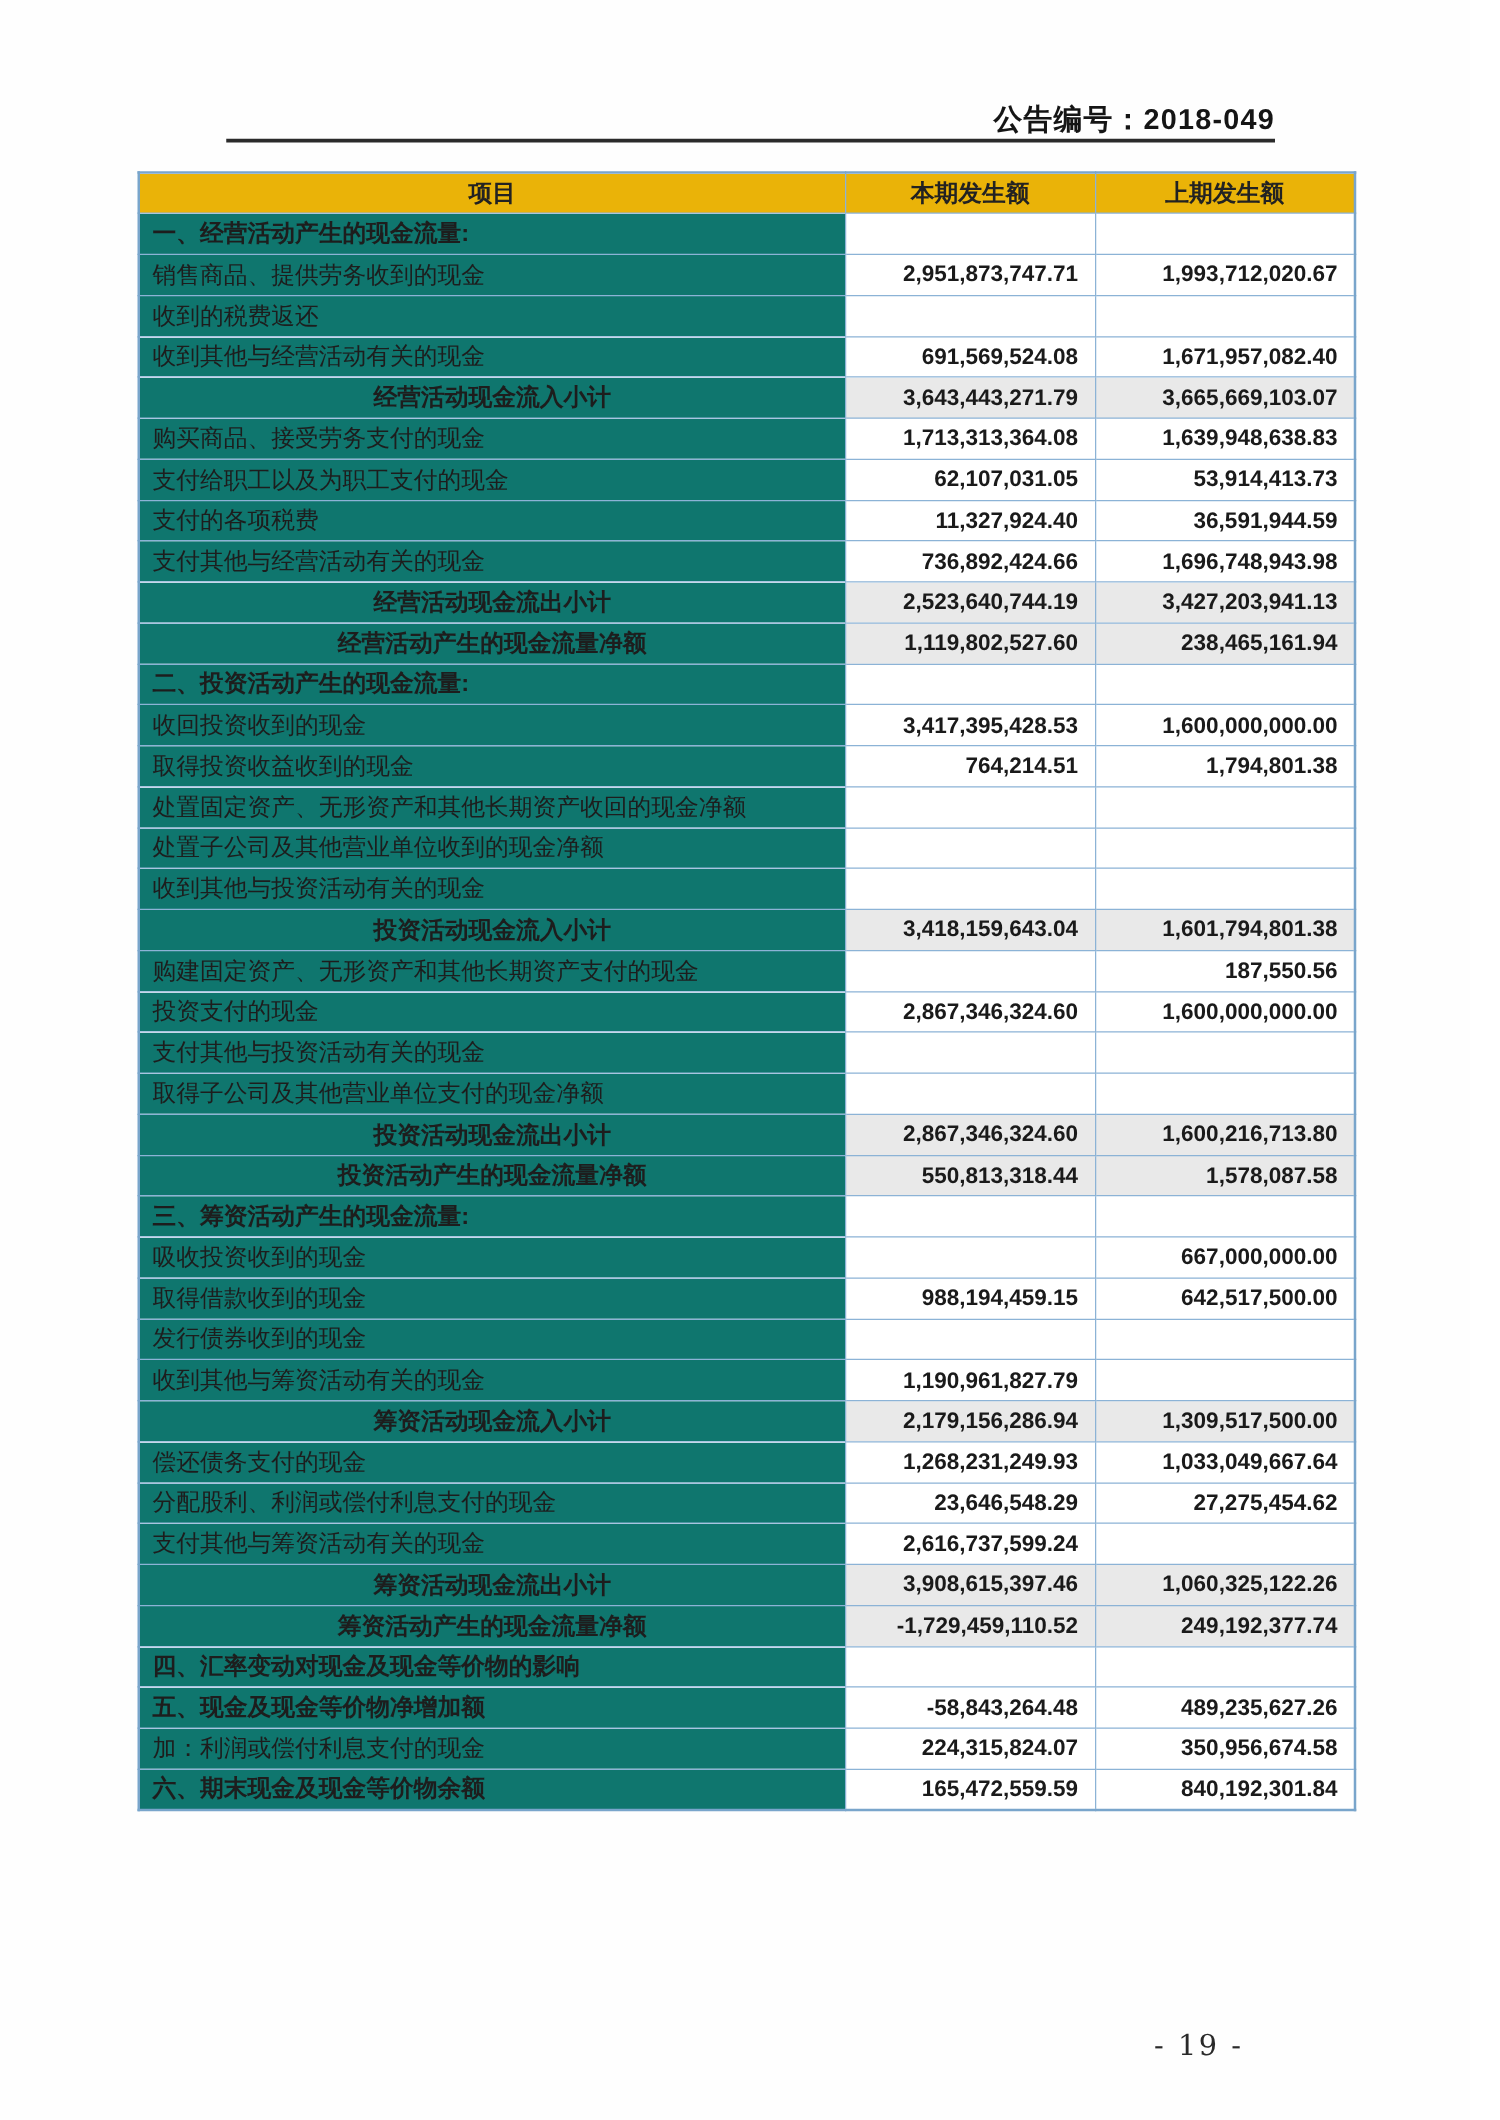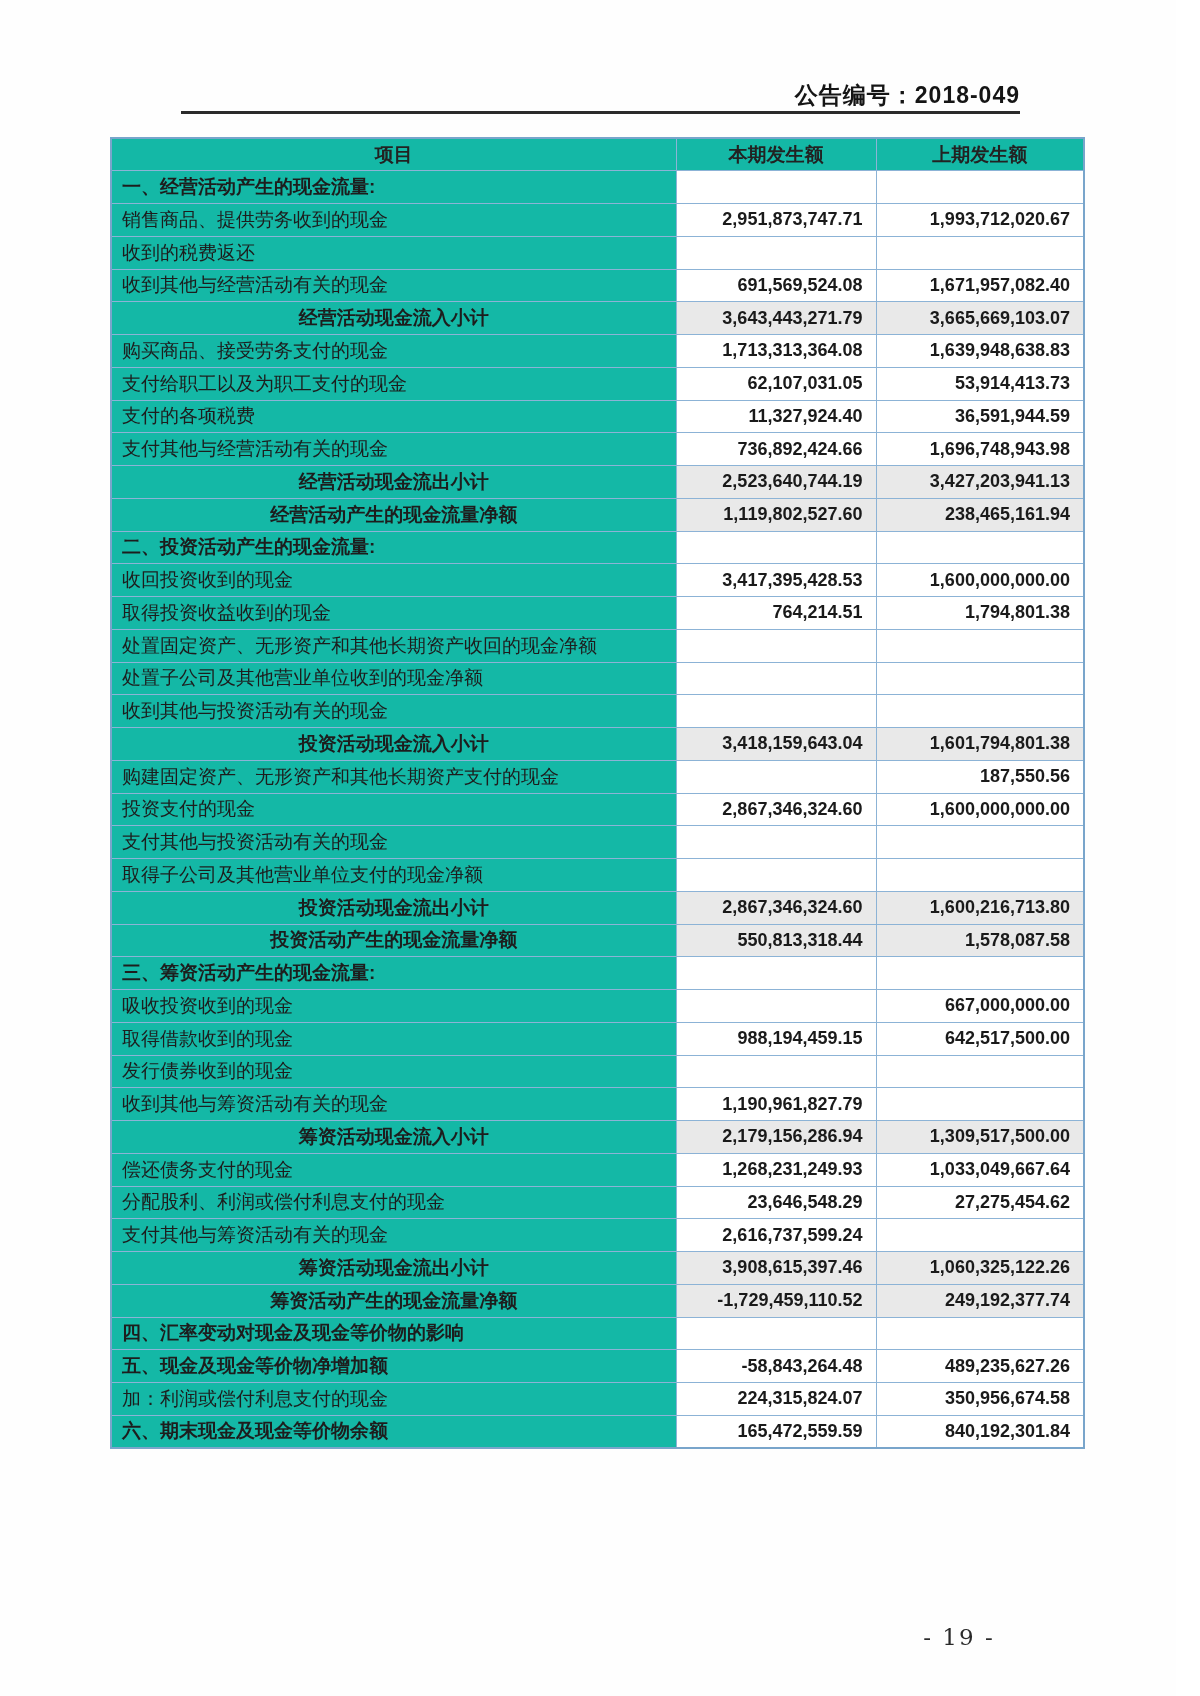--- a/index.html
+++ b/index.html
@@ -44,28 +44,28 @@
   col.c-item  { width:565px; }
   col.c-cur   { width:200px; }
   col.c-prior { width:208px; }
   th, td {
     border:1px solid #8cb3d6;
     height:32.75px;
     overflow:hidden;
     white-space:nowrap;
   }
   th {
-    background:#14b8a6;
+    background:#eab308;
     font-size:19px;
     font-weight:bold;
     text-align:center;
     color:#222222;
   }
   td.label {
-    background:#14b8a6;
+    background:#0f766e;
     font-size:19px;
     text-align:left;
     padding:0 10px;
     color:#1d1d1d;
   }
   td.num {
     background:#ffffff;
     font-size:18px;
     font-weight:600;
     text-align:right;

